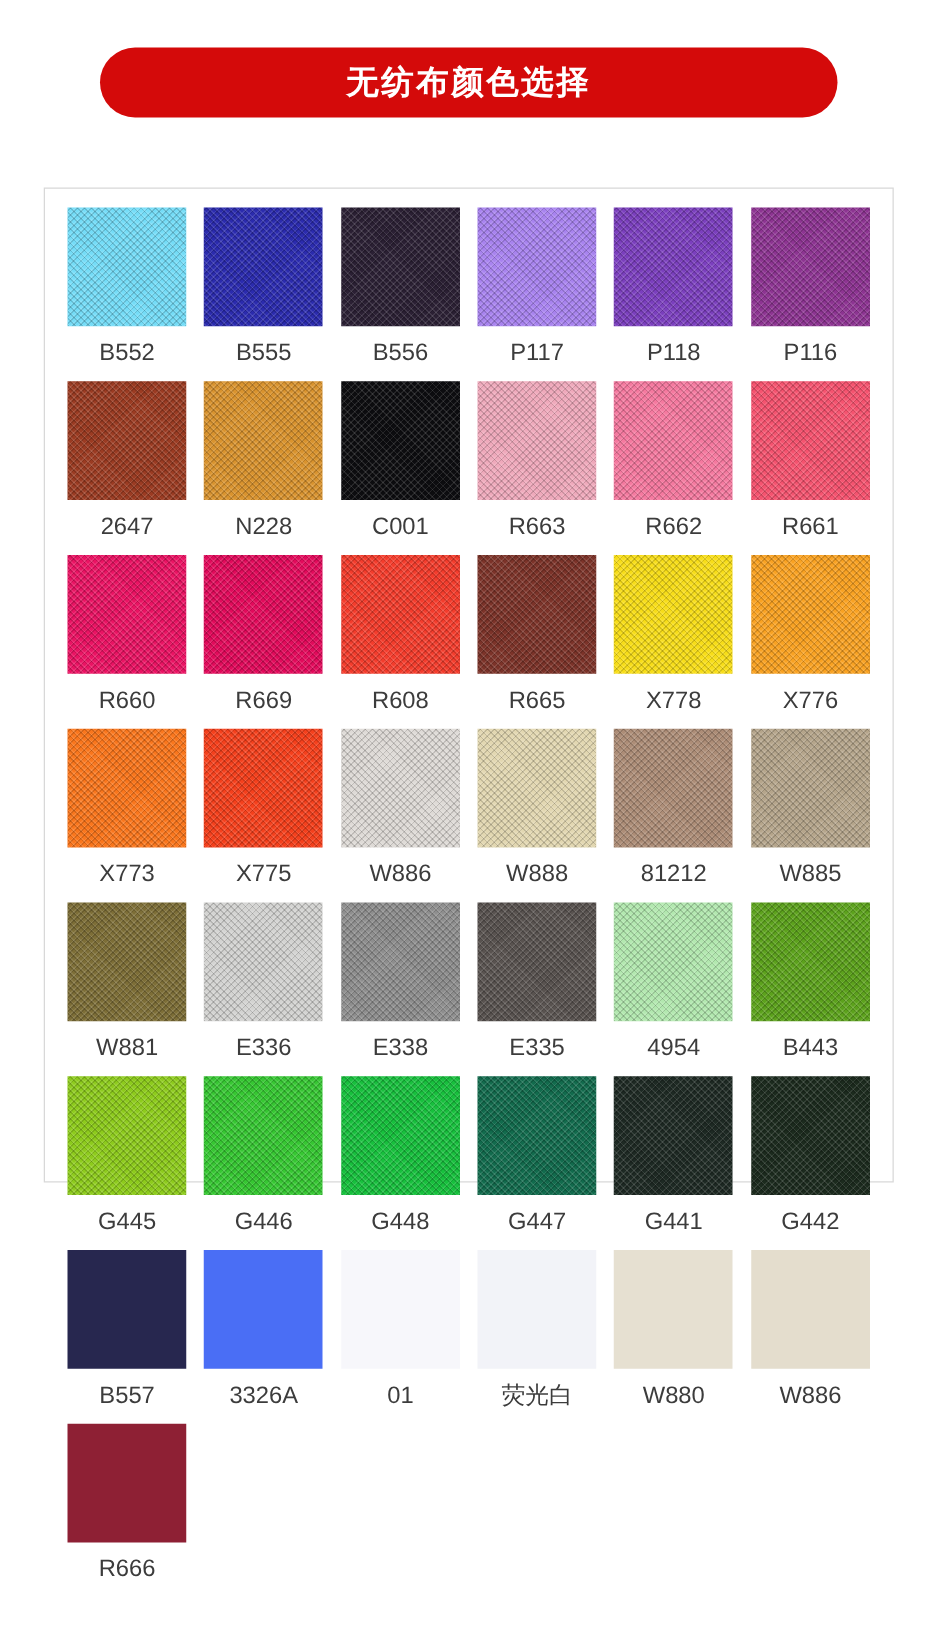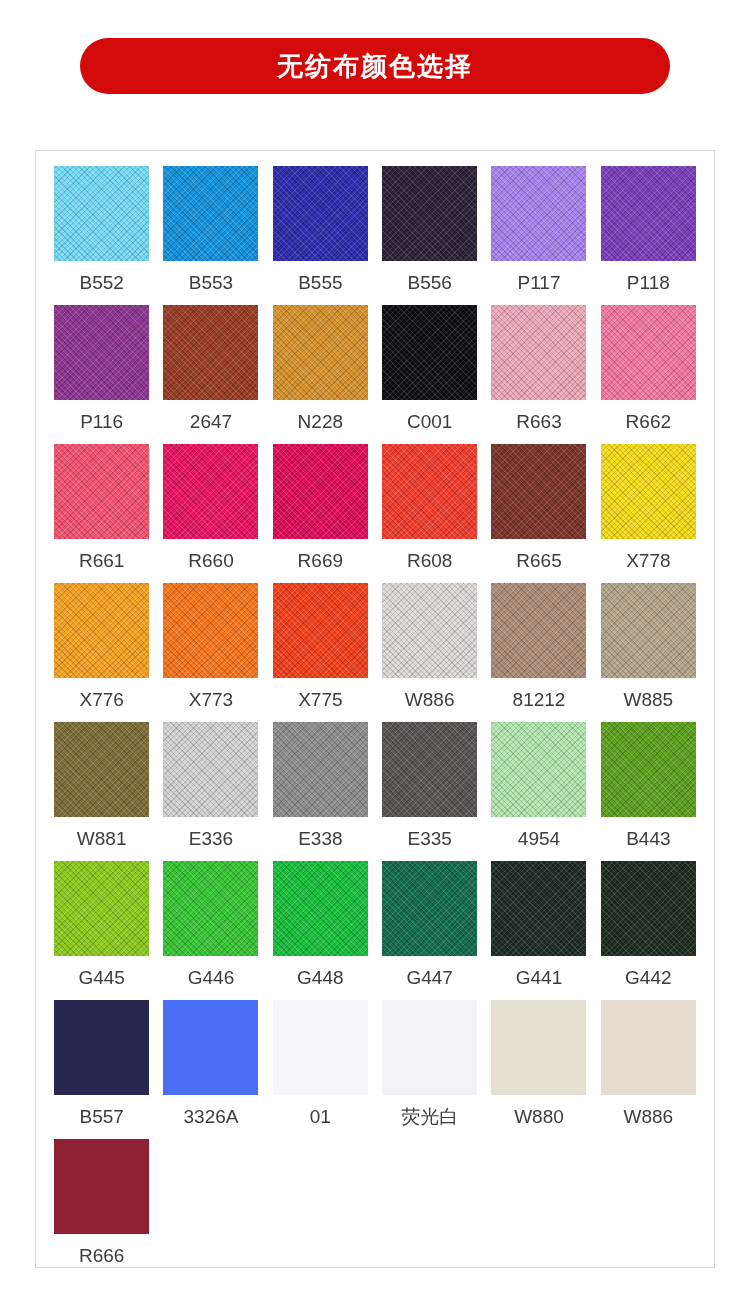--- a/index.html
+++ b/index.html
@@ -47,21 +47,21 @@
     line-height: 1;
     font-family: "DejaVu Sans", "Liberation Sans", sans-serif;
   }
 
   
   .panel {
     position: absolute;
     left: 35px;
     top: 150px;
     width: 680px;
-    height: 1118px;
+    height: 796px;
     border: 1px solid #d8d8d8;
     background: #ffffff;
     box-sizing: border-box;
     padding: 15px 11px 6px 11px;
   }
   .grid {
     display: grid;
     grid-template-columns: repeat(6, 1fr);
     grid-auto-rows: 139px;
     column-gap: 0px;
@@ -113,26 +113,20 @@
 
   <div class="panel">
     <div class="grid" id="swatch-grid">
         <div class="cell">
           <div class="swatch" style="background-color: rgb(116, 220, 247);">
             <div class="tex"></div>
           </div>
           <div class="label">B552</div>
         </div>
         <div class="cell">
-          <div class="swatch" style="background-color: rgb(18, 147, 224);">
-            <div class="tex"></div>
-          </div>
-          <div class="label">B553</div>
-        </div>
-        <div class="cell">
           <div class="swatch" style="background-color: rgb(43, 43, 174);">
             <div class="tex"></div>
           </div>
           <div class="label">B555</div>
         </div>
         <div class="cell">
           <div class="swatch" style="background-color: rgb(43, 32, 52);">
             <div class="tex"></div>
           </div>
           <div class="label">B556</div>
@@ -237,20 +231,26 @@
           <div class="swatch" style="background-color: rgb(245, 64, 28);">
             <div class="tex"></div>
           </div>
           <div class="label">X775</div>
         </div>
         <div class="cell">
           <div class="swatch" style="background-color: rgb(222, 218, 214);">
             <div class="tex"></div>
           </div>
           <div class="label">W886</div>
+        </div>
+        <div class="cell">
+          <div class="swatch" style="background-color: rgb(226, 215, 177);">
+            <div class="tex"></div>
+          </div>
+          <div class="label">W888</div>
         </div>
         <div class="cell">
           <div class="swatch" style="background-color: rgb(173, 141, 119);">
             <div class="tex"></div>
           </div>
           <div class="label">81212</div>
         </div>
         <div class="cell">
           <div class="swatch" style="background-color: rgb(181, 165, 139);">
             <div class="tex"></div>

